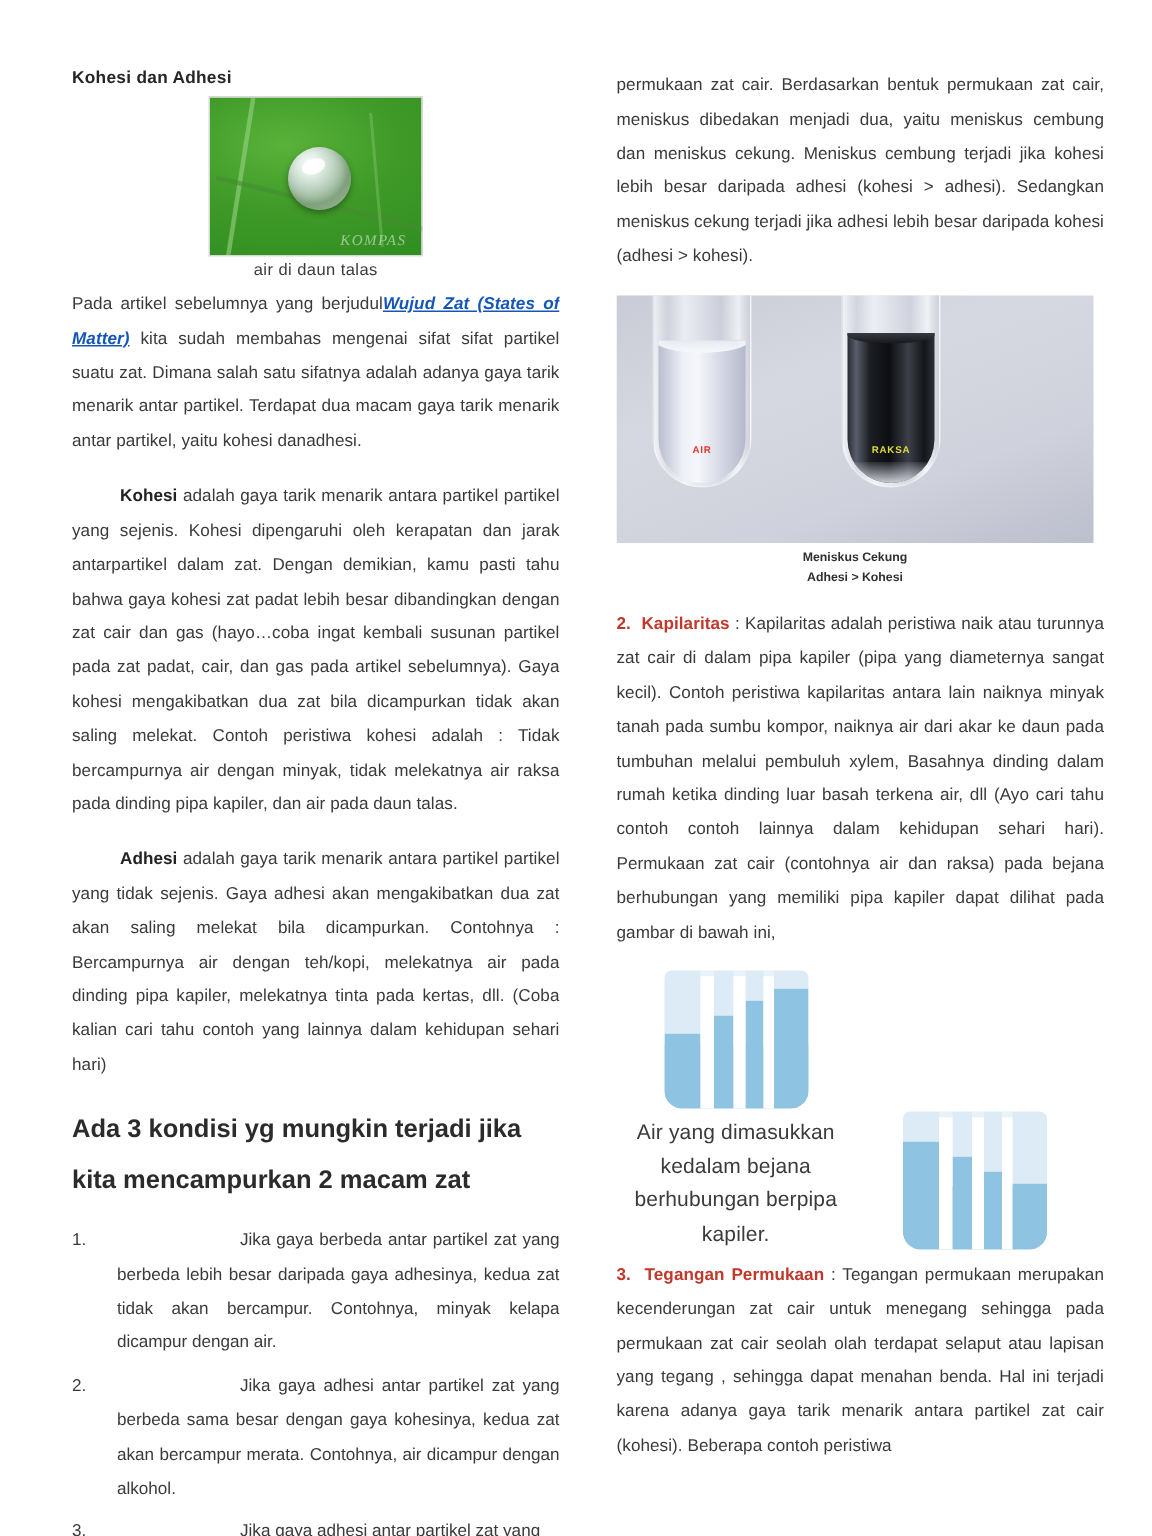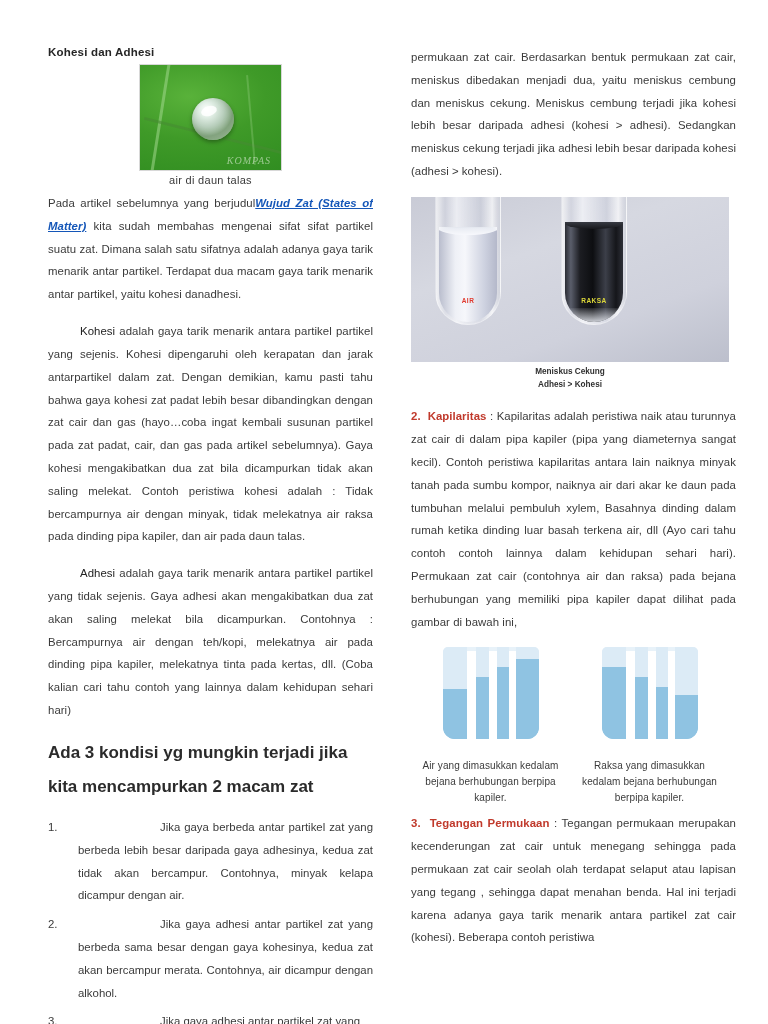--- a/index.html
+++ b/index.html
@@ -34,21 +34,21 @@
     letter-spacing: .2px;
   }
   p.body {
     font-size: 11.4px;
     line-height: 2.0;
     color: #3a3a3a;
     text-align: justify;
     margin: 0 0 14px 0;
     letter-spacing: .05px;
   }
-  .b { font-weight: normal; color: #222; padding-left: 32px; }
+  .b { font-weight: bold; color: #222; padding-left: 32px; }
   a.inline-link {
     color: #1456b8;
     font-weight: bold;
     font-style: italic;
     text-decoration: underline;
   }
   .heading-bold {
     font-size: 17px;
     font-weight: bold;
     color: #2b2b2b;
@@ -240,24 +240,24 @@
   }
   .vessel .tube-liq {
     position: absolute;
     background: #8fc3e2;
   }
   .vessel .tube-air {
     position: absolute;
     background: #dcebf6;
   }
   .vessel-cap {
-    font-size: 10px;
+    font-size: 14px;
     color: #3b3b3b;
     line-height: 1.6;
-    margin-top: 19px;
+    margin-top: 4px;
     letter-spacing: .1px;
   }
 </style>
 </head>
 <body>
 
 <div class="page">
   <div class="columns">
 
     <div class="col">
@@ -351,21 +351,20 @@
             <div class="tube-liq" style="left:54px; bottom:0;  width:12px; height:52px;"></div>
             <div class="tube-liq" style="left:73px; bottom:0;  width:23px; height:44px;"></div>
             <div class="tube-air" style="left:0px;  top:0; width:24px; height:20px;"></div>
             <div class="tube-air" style="left:33px; top:0; width:13px; height:30px;"></div>
             <div class="tube-air" style="left:54px; top:0; width:12px; height:40px;"></div>
             <div class="tube-air" style="left:73px; top:0; width:23px; height:48px;"></div>
             <div class="tube-col" style="left:24px;  width:9px;  height:88px;"></div>
             <div class="tube-col" style="left:46px;  width:8px;  height:88px;"></div>
             <div class="tube-col" style="left:66px;  width:7px;  height:88px;"></div>
           </div>
-          <div class="vessel-cap">Raksa yang dimasukkan kedalam bejana berhubungan berpipa kapiler.</div>
         </div>
 
       </div>
 
 
       <p class="body"><span class="sec-label">3.</span>&nbsp;&nbsp;<span class="sec-label">Tegangan Permukaan</span><span> : </span><span>Tegangan permukaan merupakan kecenderungan zat cair untuk menegang sehingga pada permukaan zat cair seolah olah terdapat selaput atau lapisan yang tegang , sehingga dapat menahan benda. Hal ini terjadi karena adanya gaya tarik menarik antara partikel zat cair (kohesi). Beberapa contoh peristiwa</span></p>
 
     </div>
 
   </div>

